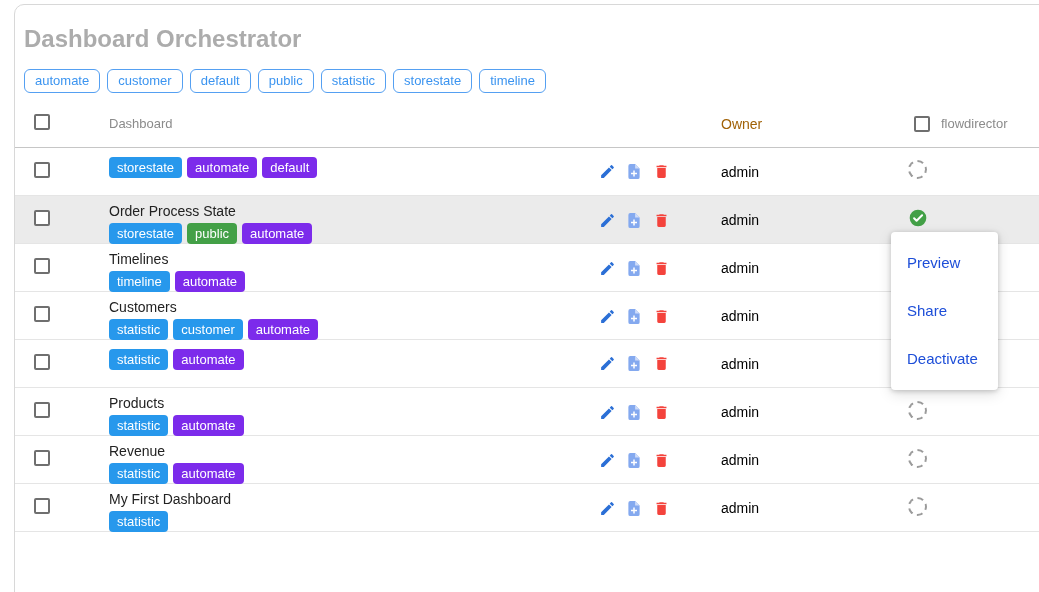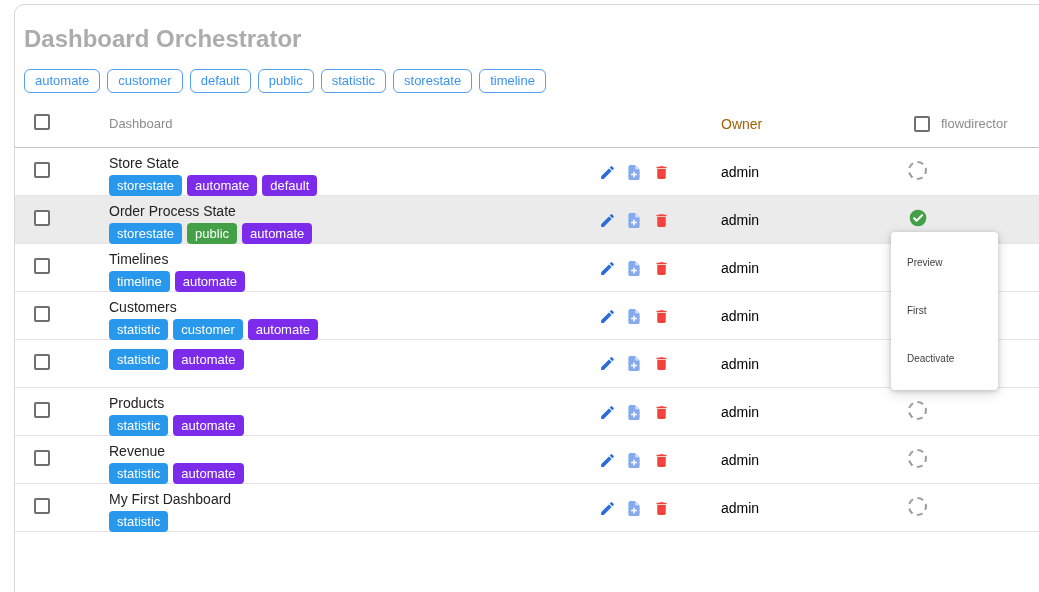--- a/index.html
+++ b/index.html
@@ -39,22 +39,22 @@
   .c-owner { font-size: 14px; color: #000000; padding-left: 14px; }
 
   .c-flow { padding-left: 7px; }
   .dashed-circle { display: inline-block; width: 19px; height: 19px; border: 2px dashed #9b9b9b;
     border-radius: 50%; cursor: pointer; }
   .check-circle { display: inline-flex; width: 20px; height: 20px; cursor: pointer; }
 
   .context-menu { position: absolute; left: 891px; top: 232px; width: 107px; background: #fff;
     border-radius: 4px; padding: 7px 0; z-index: 20;
     box-shadow: 0 1px 5px rgba(0,0,0,0.2), 0 4px 14px rgba(0,0,0,0.13); }
-  .menu-item { height: 48px; line-height: 48px; padding-left: 16px; font-size: 10px;
-    color: #404040; cursor: pointer; white-space: nowrap; }
+  .menu-item { height: 48px; line-height: 48px; padding-left: 16px; font-size: 15px;
+    color: #1d4ed8; cursor: pointer; white-space: nowrap; }
 </style>
 </head>
 <body>
 
 <svg width="0" height="0" style="position:absolute">
   <defs>
     <g id="ic-pencil">
       <path fill="#2b6fd6" d="M3 17.25V21h3.75L17.81 9.94l-3.75-3.75L3 17.25zM20.71 7.04a1 1 0 0 0 0-1.41l-2.34-2.34a1 1 0 0 0-1.41 0l-1.83 1.83 3.75 3.75 1.83-1.83z"></path>
     </g>
     <g id="ic-fileplus">
@@ -93,21 +93,20 @@
     <div class="c-owner" style="color:#a16207">Owner</div>
     <div class="c-flowhead">
       <span class="checkbox" style="margin-left:3px"></span>
       <span>flowdirector</span>
     </div>
   </div>
 
   <div class="grid-row row" style="background: rgb(255, 255, 255);">
     <div class="c-check"><span class="checkbox"></span></div>
     <div class="c-dash">
-      <div class="dname">Store State</div>
       <div class="tags">
         <span class="tag" style="background: rgb(39, 152, 236);">storestate</span>
         <span class="tag" style="background: rgb(124, 43, 235);">automate</span>
         <span class="tag" style="background: rgb(124, 43, 235);">default</span>
       </div>
     </div>
     <div class="c-actions">
       <span class="icon-btn">
           <svg width="17" height="17" viewBox="0 0 24 24">
             <use href="#ic-pencil"></use>
@@ -363,15 +362,15 @@
     <div class="c-flow">
       <span class="dashed-circle"></span>
       
     </div>
   </div>
 
 </div>
 
 <div class="context-menu">
   <div class="menu-item">Preview</div>
-  <div class="menu-item">First</div>
+  <div class="menu-item">Share</div>
   <div class="menu-item">Deactivate</div>
 </div>
 
 </body></html>

